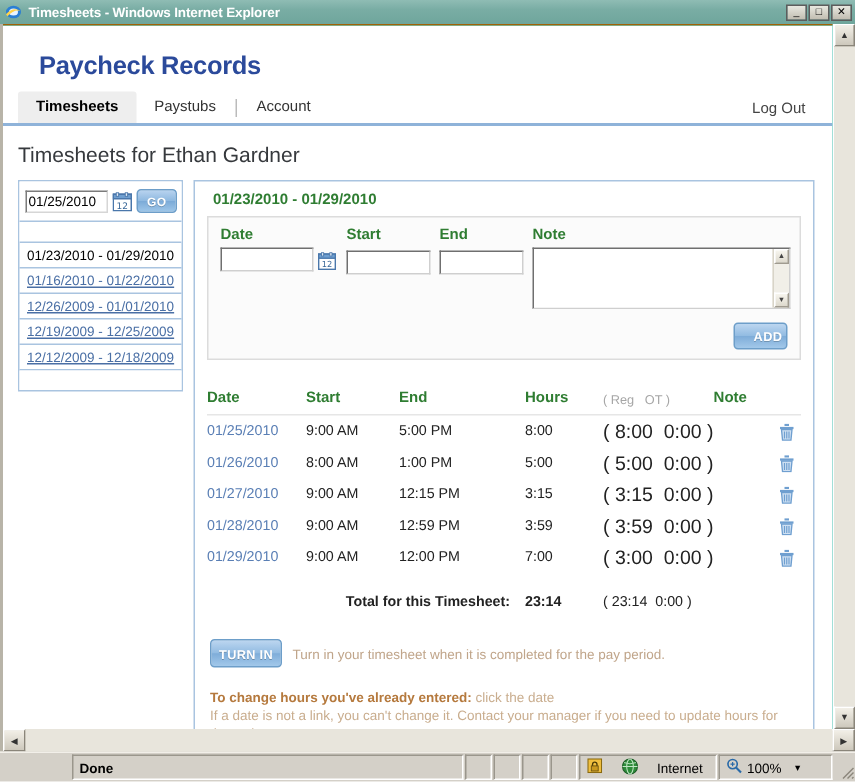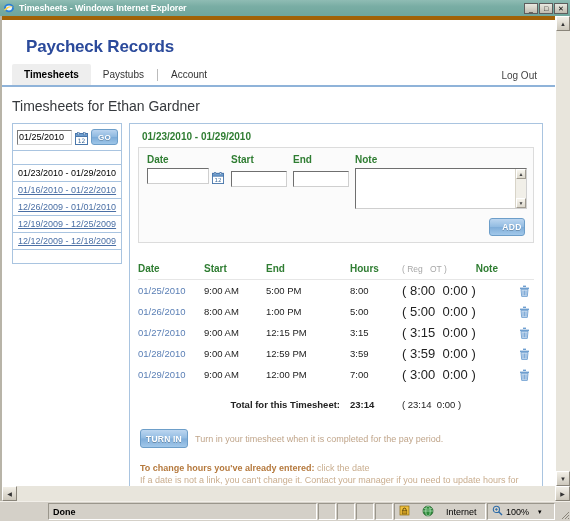--- a/index.html
+++ b/index.html
@@ -61,21 +61,21 @@
     border-bottom: 0;
     display: flex;
     position: relative;
     overflow: hidden;
   }
   .page-area {
     flex: 1;
     background: #14b8a6;
     overflow: hidden;
     position: relative;
-    border-top: 4px solid #a16207;
+    border-top: 1px solid #a16207;
   }
 
   
   .vscroll {
     width: 15px;
     background: #cec9bd;
     border-left: 1px solid #ffffff;
     display: flex; flex-direction: column;
     flex: none;
   }
@@ -124,21 +124,21 @@
     height: 17px;
     border: 1px solid;
     border-color: #9a968c #ffffff #ffffff #9a968c;
     display: flex; align-items: center;
     padding: 0 4px;
     margin-right: 1px;
   }
   .sb-status { flex: 1; font-weight: bold; margin-left: 48px; }
   .sb-blank { width: 18px; }
   .sb-zone { width: 92px; gap: 12px; }
-  .sb-zoom { width: 68px; gap: 3px; justify-content: flex-start; }
+  .sb-zoom { width: 76px; gap: 3px; justify-content: flex-start; }
   .sb-grip {
     width: 14px; height: 17px;
     display: flex; align-items: flex-end; justify-content: flex-end;
   }
 
   
   .webpage {
     padding: 0;
     height: 100%;
     background: #ffffff;

